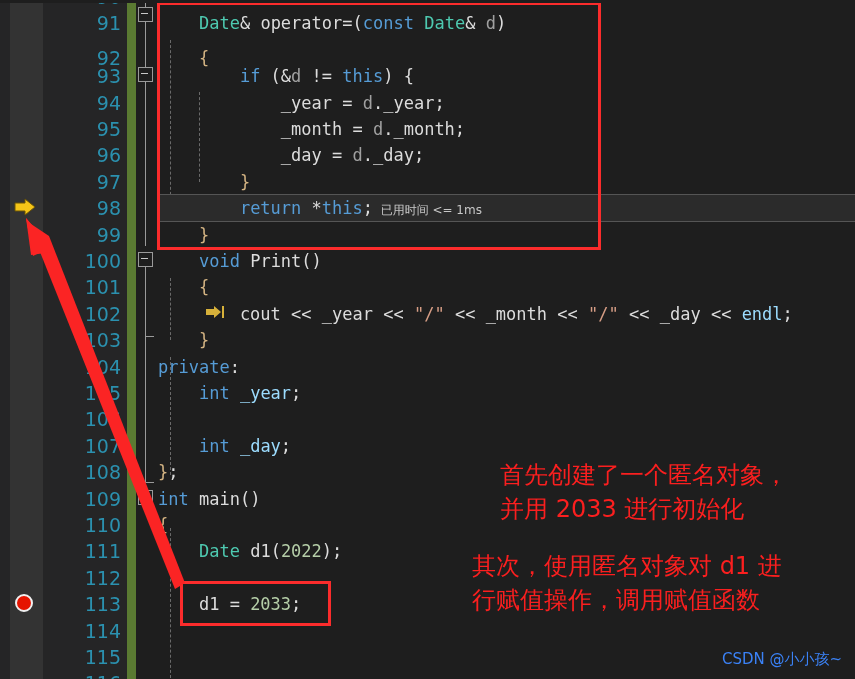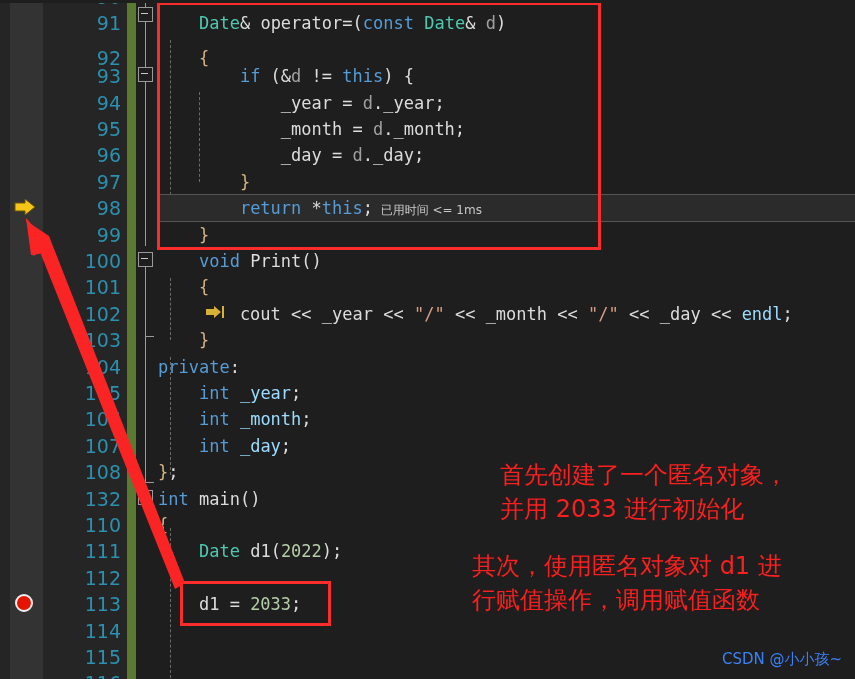--- a/index.html
+++ b/index.html
@@ -161,32 +161,31 @@
       <div class="row" style="position: absolute; top: 353.6px; left: 0px; width: 855px;">
         <div class="lnum">104</div>
         <div class="code"><span class="kw">private</span><span class="pu">:</span></div>
       </div>
       <div class="row" style="position: absolute; top: 380px; left: 0px; width: 855px;">
         <div class="lnum">105</div>
         <div class="code"><span class="pl">    </span><span class="kw">int</span><span class="va"> _year</span><span class="pu">;</span></div>
       </div>
       <div class="row" style="position: absolute; top: 406.4px; left: 0px; width: 855px;">
         <div class="lnum">106</div>
-        <div class="code"><span class="pl">    </span><span class="kw">int</span><span class="va"> _month</span><span class="pu">;</span></div>
       </div>
       <div class="row" style="position: absolute; top: 432.8px; left: 0px; width: 855px;">
         <div class="lnum">107</div>
         <div class="code"><span class="pl">    </span><span class="kw">int</span><span class="va"> _day</span><span class="pu">;</span></div>
       </div>
       <div class="row" style="position: absolute; top: 459.2px; left: 0px; width: 855px;">
         <div class="lnum">108</div>
         <div class="code"><span class="br">}</span><span class="pu">;</span></div>
       </div>
       <div class="row" style="position: absolute; top: 485.6px; left: 0px; width: 855px;">
-        <div class="lnum">132</div>
+        <div class="lnum">109</div>
         <div class="code"><span class="kw">int</span><span class="pl"> </span><span class="pl">main</span><span class="pu">()</span></div>
       </div>
       <div class="row" style="position: absolute; top: 512px; left: 0px; width: 855px;">
         <div class="lnum">110</div>
         <div class="code"><span class="br">{</span></div>
       </div>
       <div class="row" style="position: absolute; top: 538.4px; left: 0px; width: 855px;">
         <div class="lnum">111</div>
         <div class="code"><span class="pl">    </span><span class="ty">Date</span><span class="pl"> d1</span><span class="pu">(</span><span class="num">2022</span><span class="pu">);</span></div>
       </div>

